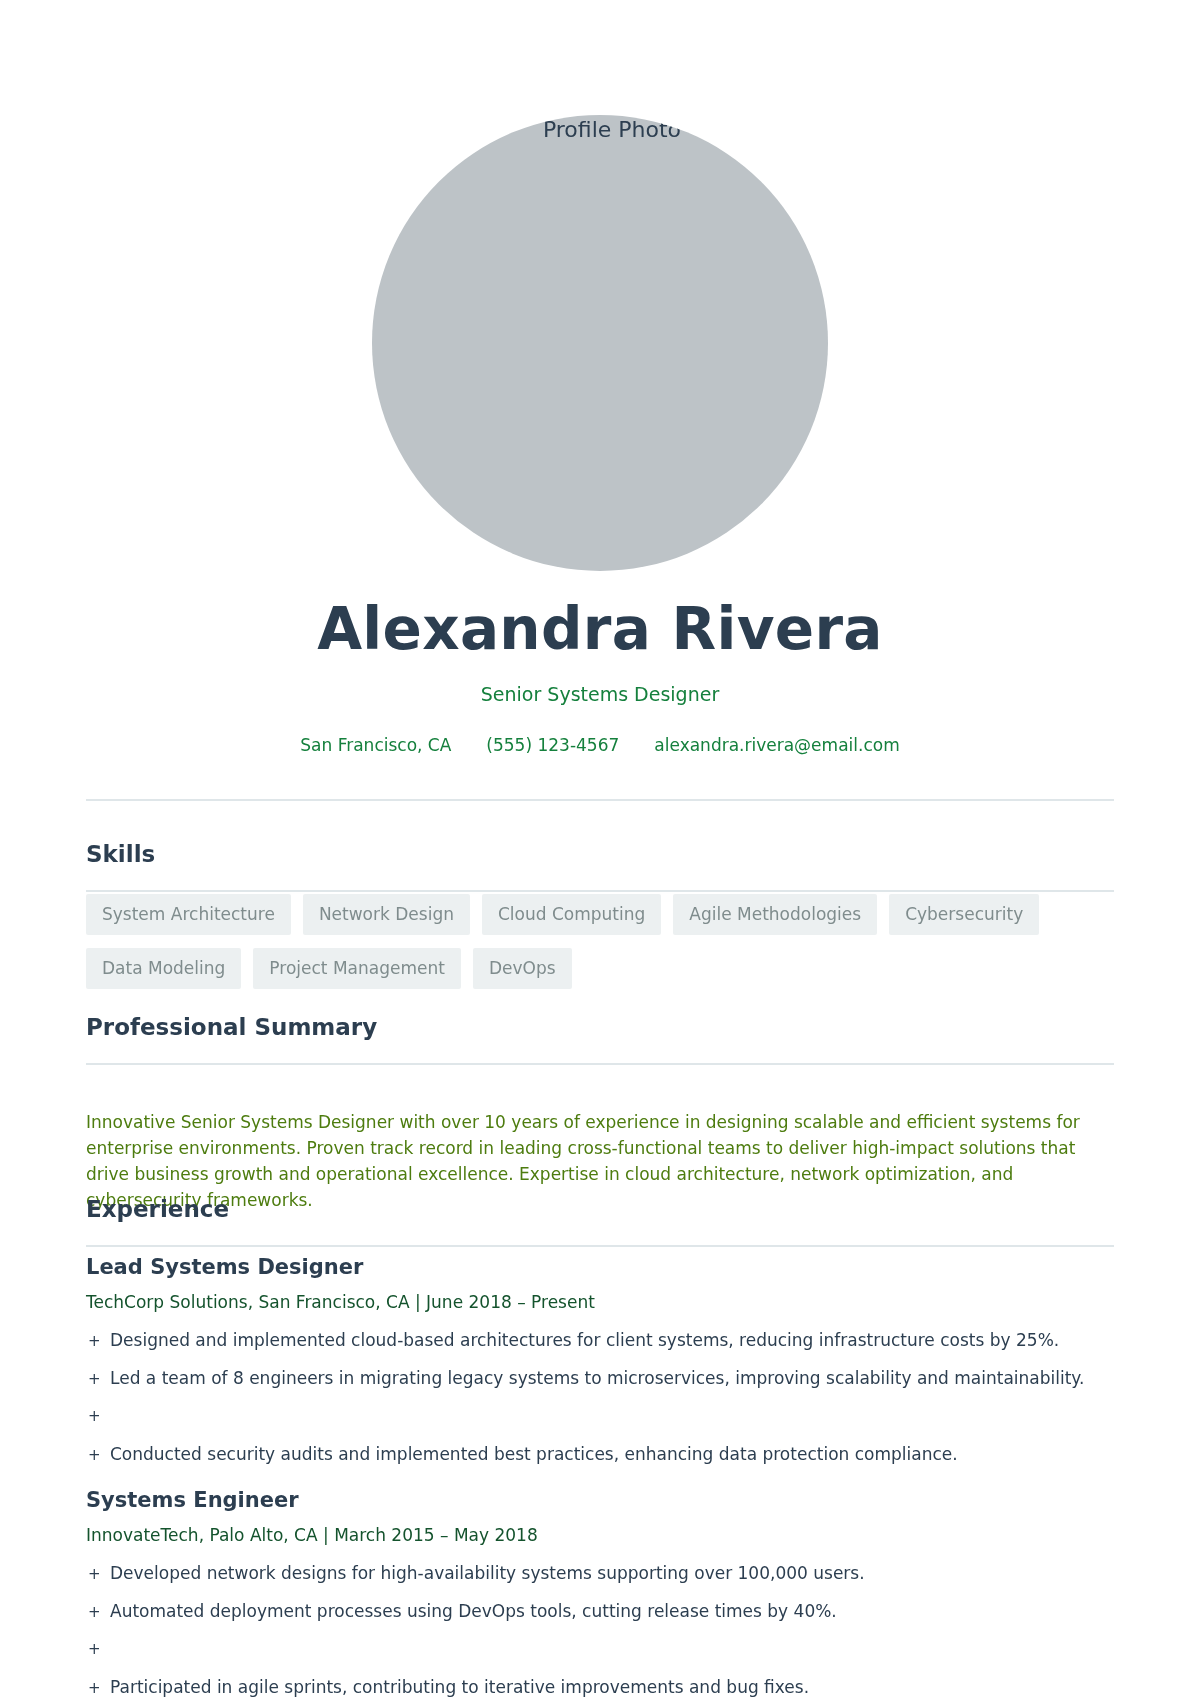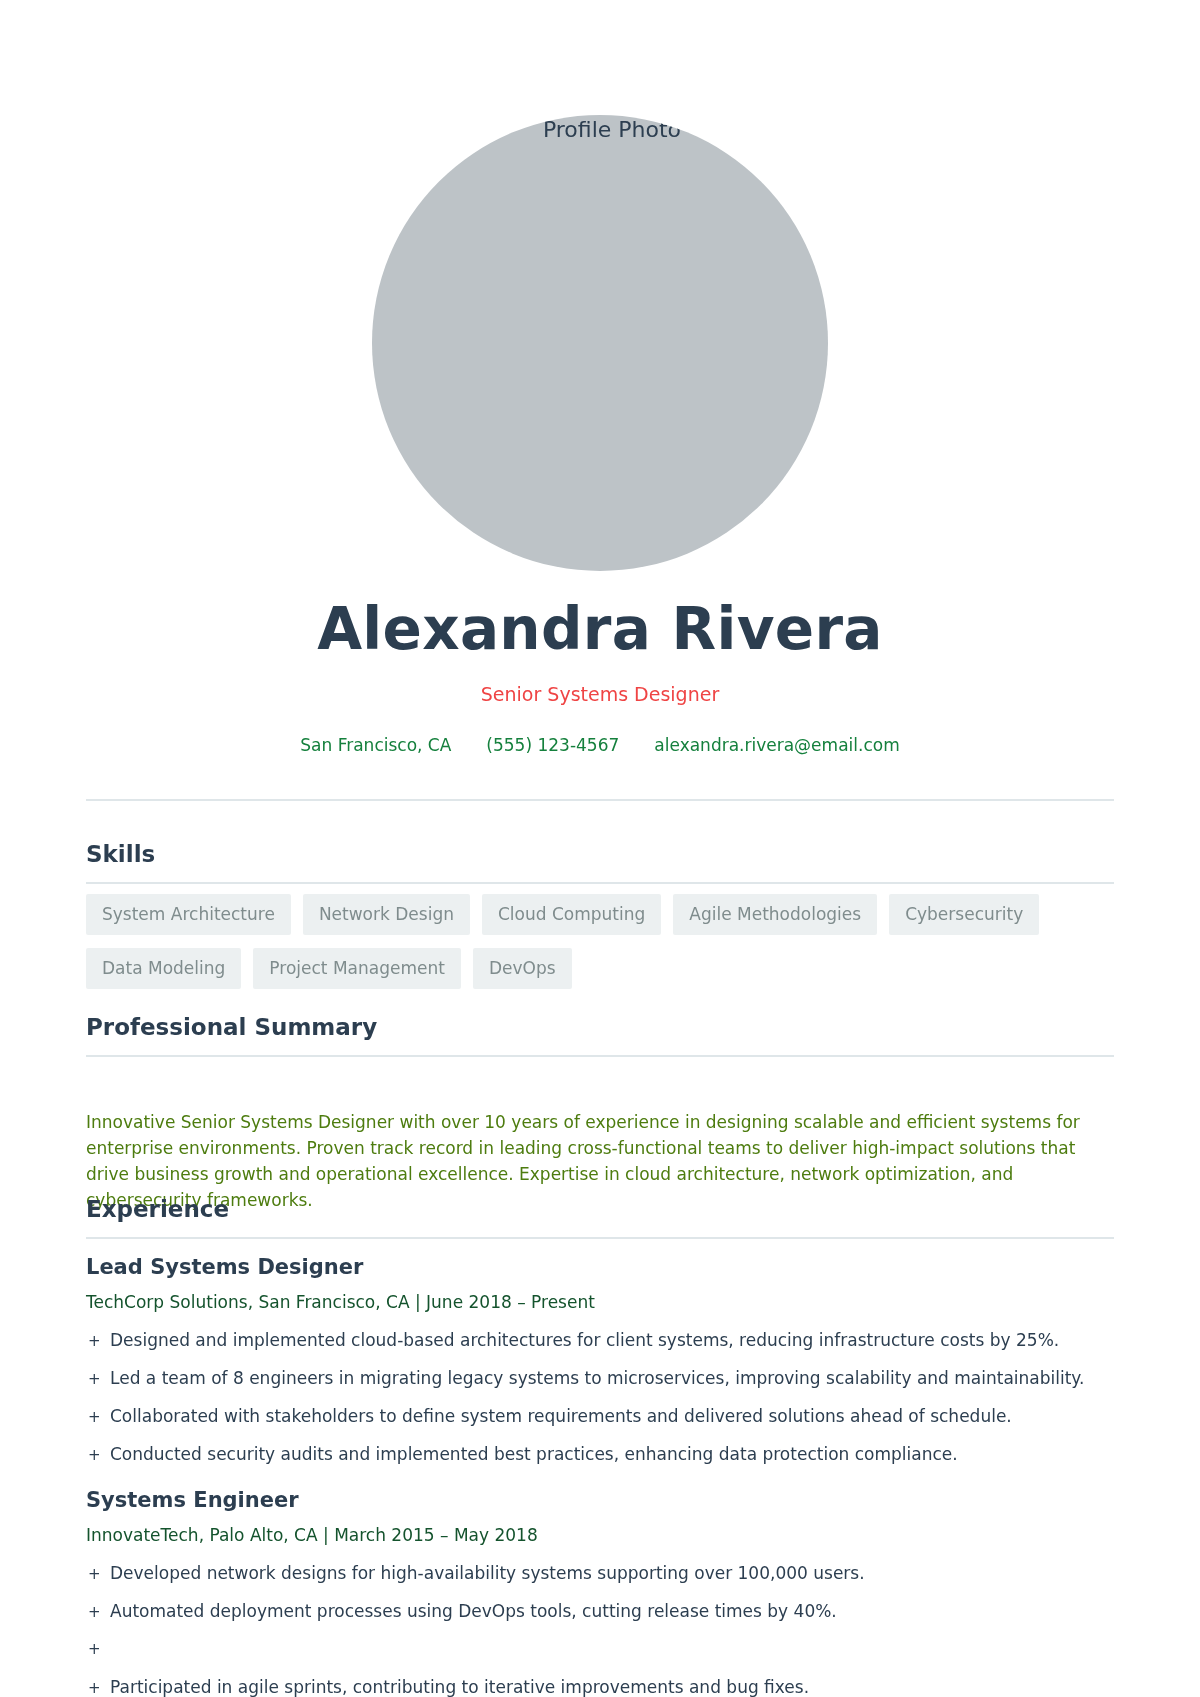--- a/index.html
+++ b/index.html
@@ -33,37 +33,37 @@
   .name {
     position: absolute; left: 0; right: 0; top: 594px;
     text-align: center;
     font-size: 58px; font-weight: bold; line-height: 70px;
     color: #2c3e50; letter-spacing: 0.3px;
   }
   .title {
     position: absolute; left: 0; right: 0; top: 680px;
     text-align: center;
     font-size: 19px; line-height: 28px;
-    color: #ef4444;
+    color: #15803d;
   }
   .contact {
     position: absolute; left: 0; right: 0; top: 732px;
     display: flex; justify-content: center; gap: 35px;
     font-size: 17px; line-height: 26px;
     color: #15803d;
   }
   .header-divider {
     position: absolute; left: 86px; top: 799px;
     width: 1028px; height: 2px; background: #dfe6e9;
   }
   .section-heading {
     position: absolute; left: 86px; width: 1028px;
     font-size: 23px; font-weight: bold; line-height: 32px;
     color: #2c3e50;
-    padding-bottom: 12px;
+    padding-bottom: 20px;
     border-bottom: 2px solid #dfe6e9;
   }
   .skills-heading { top: 838px; }
   .summary-heading { top: 1011px; }
   .experience-heading { top: 1193px; }
 
   .tags {
     position: absolute; left: 86px; top: 894px; width: 1028px;
     display: flex; flex-wrap: wrap; column-gap: 12px; row-gap: 13px;
   }
@@ -148,21 +148,20 @@
       <li class="bullet">
         <span class="bullet-glyph">+</span>
         <span>Designed and implemented cloud-based architectures for client systems, reducing infrastructure costs by 25%.</span>
       </li>
       <li class="bullet">
         <span class="bullet-glyph">+</span>
         <span>Led a team of 8 engineers in migrating legacy systems to microservices, improving scalability and maintainability.</span>
       </li>
       <li class="bullet">
         <span class="bullet-glyph">+</span>
-        <span>Collaborated with stakeholders to define system requirements and delivered solutions ahead of schedule.</span>
       </li>
       <li class="bullet">
         <span class="bullet-glyph">+</span>
         <span>Conducted security audits and implemented best practices, enhancing data protection compliance.</span>
       </li>
     </ul>
   </div>
 
   <div class="job job-2">
     <h3 class="job-title">Systems Engineer</h3>

